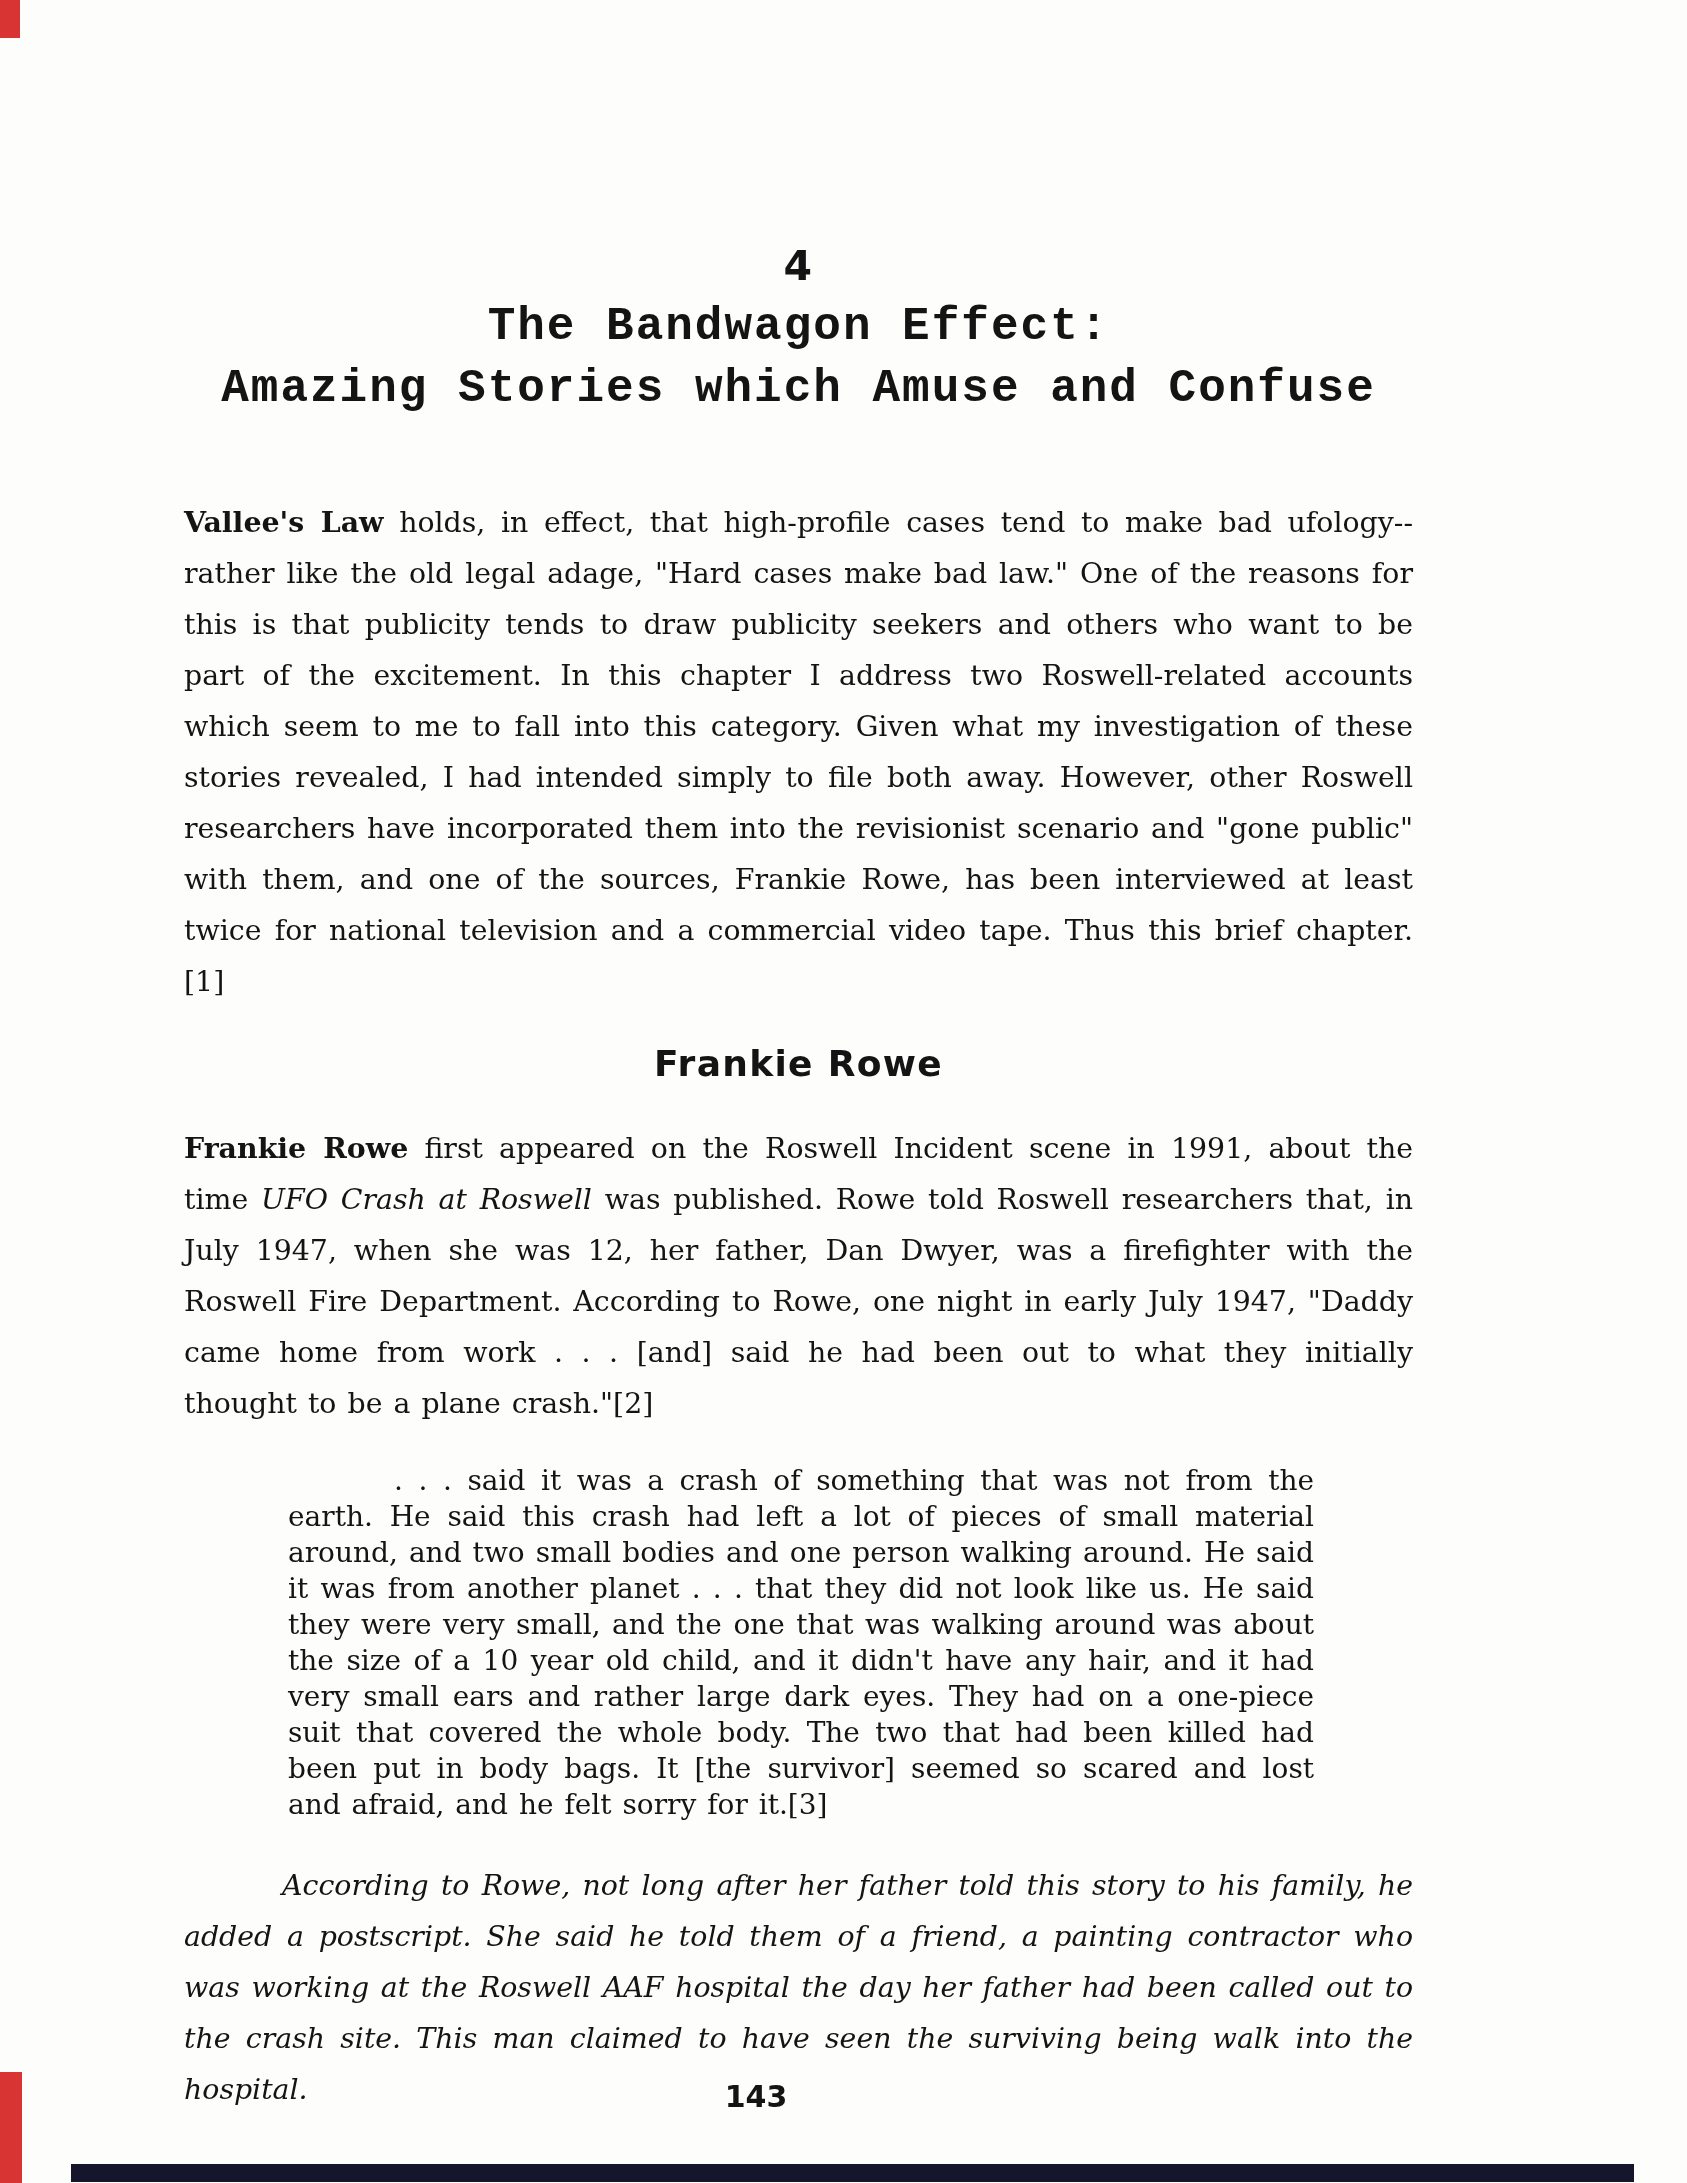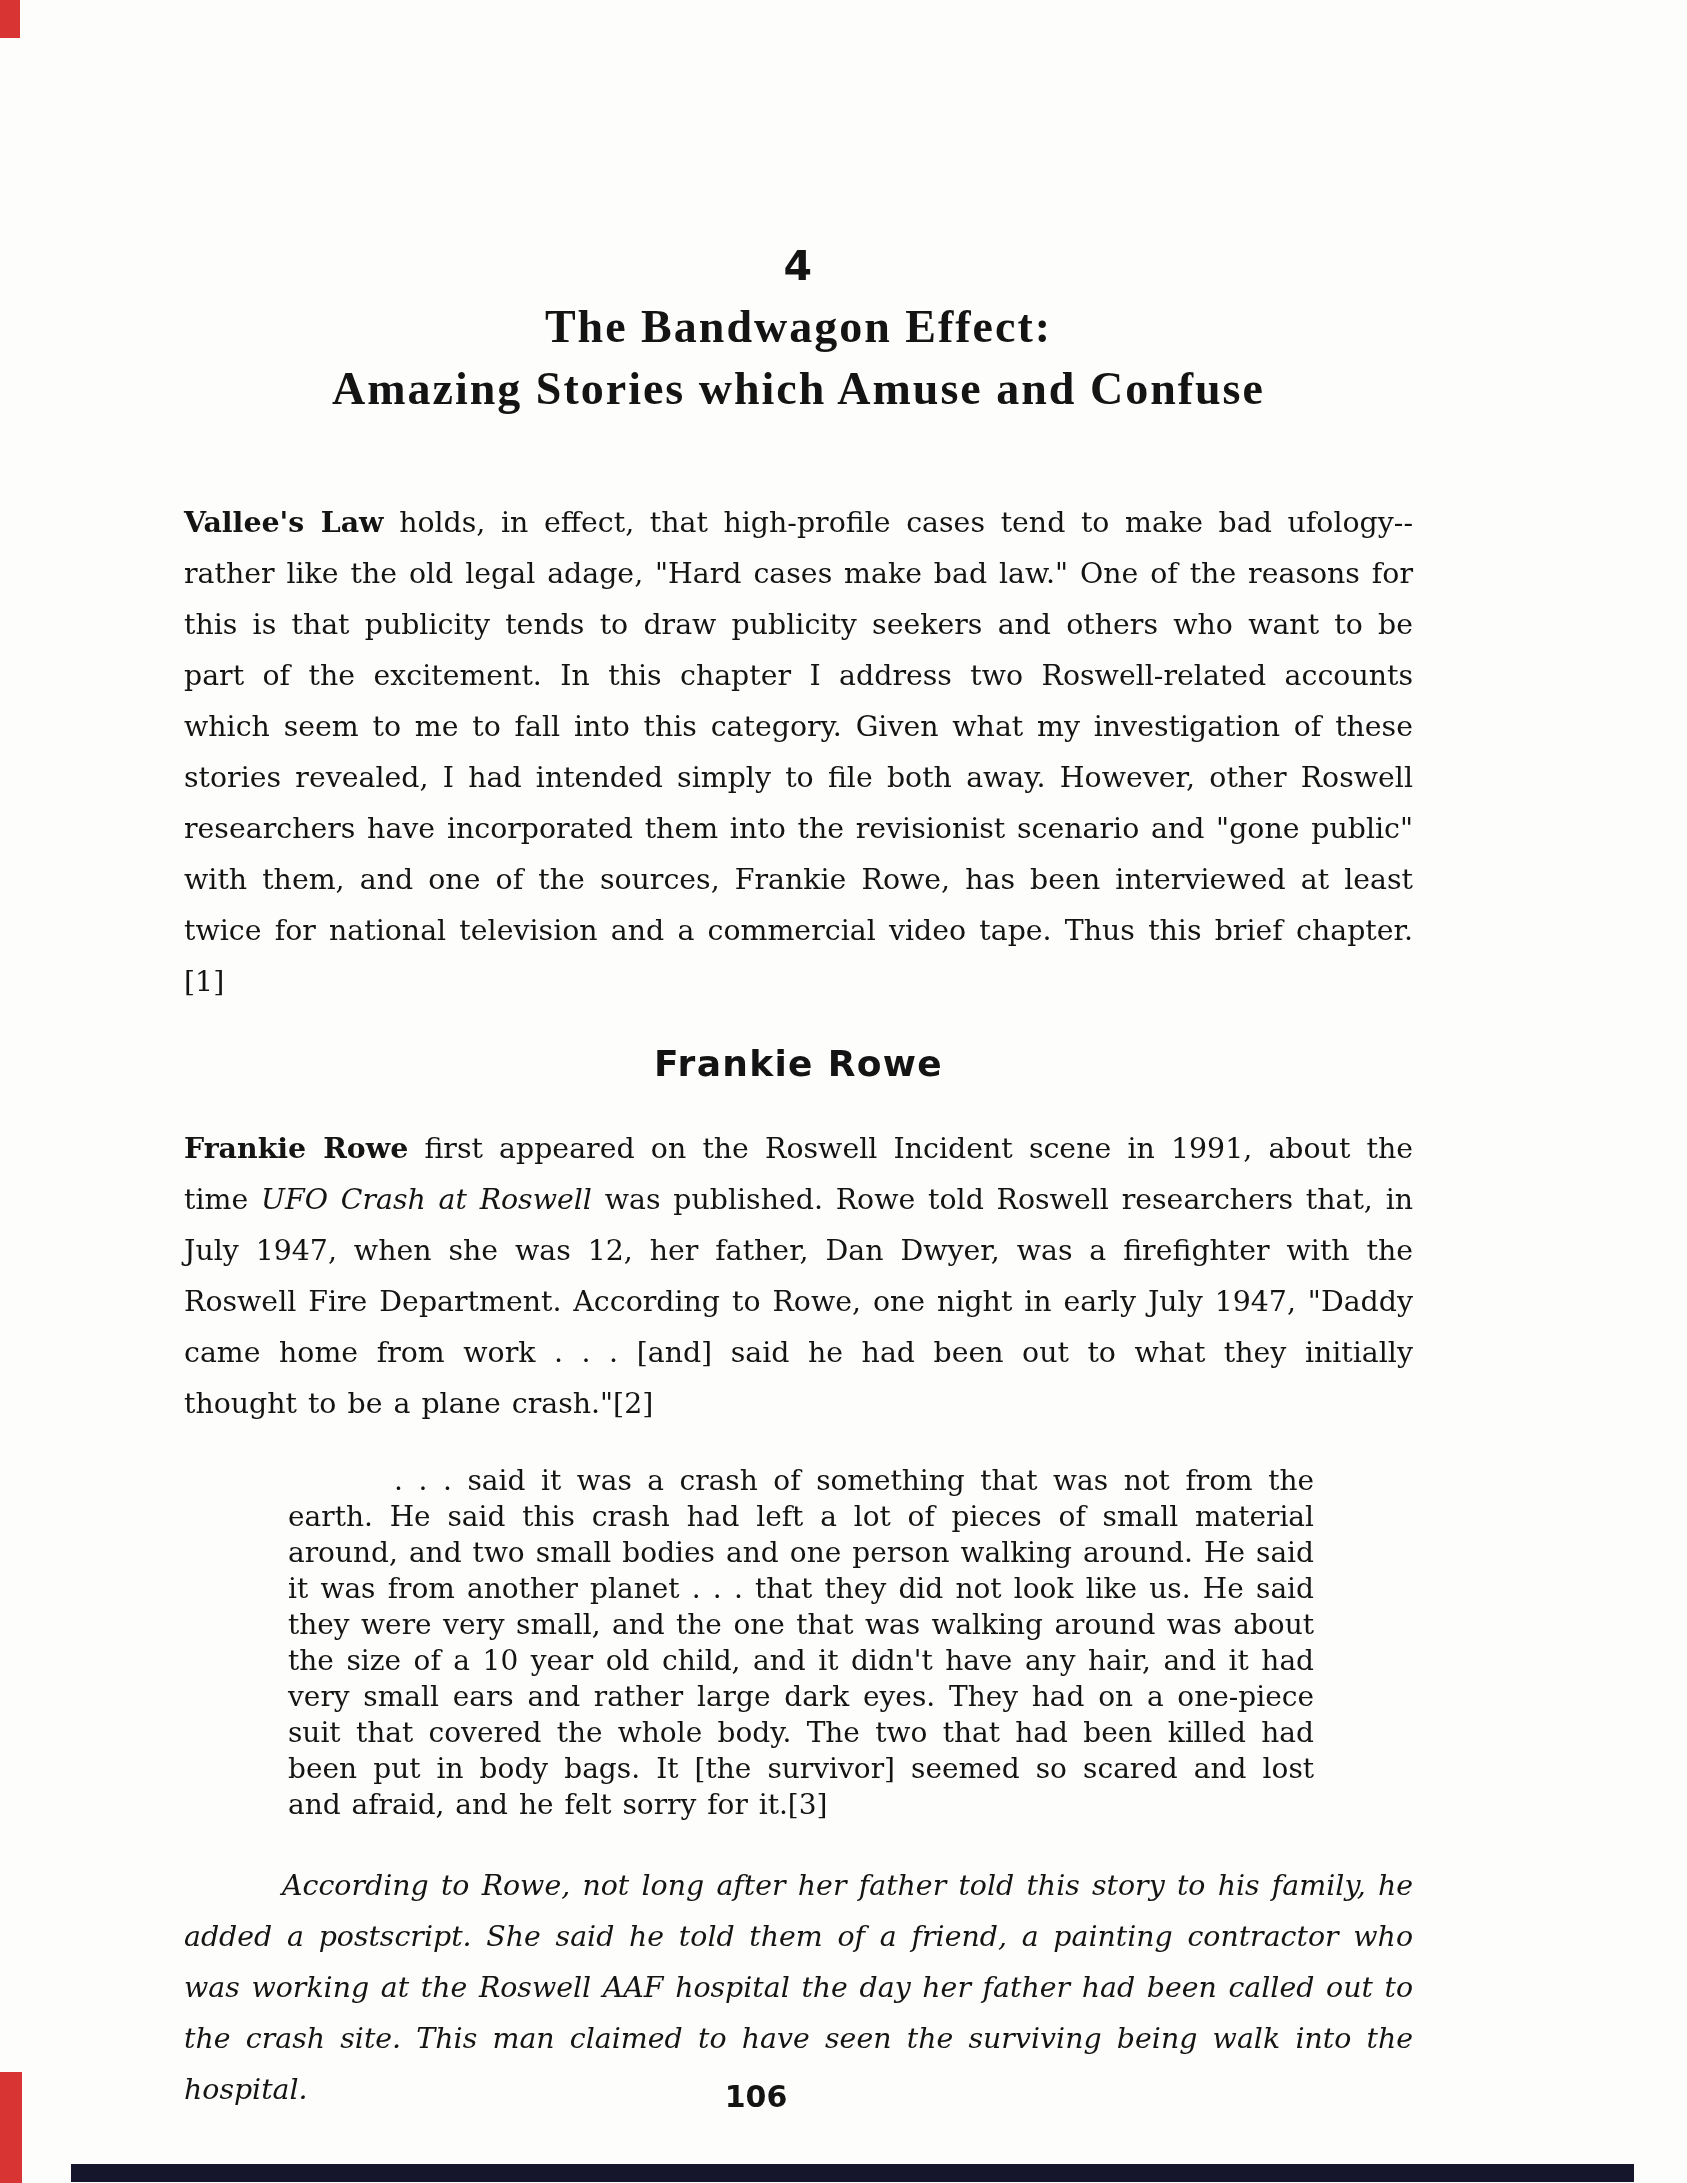--- a/index.html
+++ b/index.html
@@ -48,21 +48,21 @@
     font-weight: bold;
     font-size: 41px;
     line-height: 46px;
     text-align: center;
     letter-spacing: 1.3px;
     margin: 0 0 6.6px 0;
   }
   .chapter-title {
     margin: 0 0 77px 0;
     text-align: center;
-    font-family: Liberation Serif, serif;
+    font-family: Liberation Mono, monospace;
     font-weight: bold;
   }
   .title-line {
     display: block;
     font-size: 46px;
     line-height: 62px;
     letter-spacing: 2px;
     white-space: nowrap;
   }
   .body-para {
@@ -128,16 +128,16 @@
 
     <p class="body-para"><span class="lead-bold">Frankie Rowe</span><span> first appeared on the Roswell Incident scene in 1991, about the time </span><span class="book-title">UFO Crash at Roswell</span><span> was published. Rowe told Roswell researchers that, in July 1947, when she was 12, her father, Dan Dwyer, was a firefighter with the Roswell Fire Department. According to Rowe, one night in early July 1947, "Daddy came home from work . . . [and] said he had been out to what they initially thought to be a plane crash."[2]</span></p>
 
 
     <blockquote class="quote">. . . said it was a crash of something that was not from the earth. He said this crash had left a lot of pieces of small material around, and two small bodies and one person walking around. He said it was from another planet . . . that they did not look like us. He said they were very small, and the one that was walking around was about the size of a 10 year old child, and it didn't have any hair, and it had very small ears and rather large dark eyes. They had on a one-piece suit that covered the whole body. The two that had been killed had been put in body bags. It [the survivor] seemed so scared and lost and afraid, and he felt sorry for it.[3]</blockquote>
 
     <p class="body-para indented spaced">According to Rowe, not long after her father told this story to his family, he added a postscript. She said he told them of a friend, a painting contractor who was working at the Roswell AAF hospital the day her father had been called out to the crash site. This man claimed to have seen the surviving being walk into the hospital.</p>
 
   </main>
 
-  <div class="footer">106</div>
+  <div class="footer">143</div>
 
 </div>
 
 
 </body></html>

